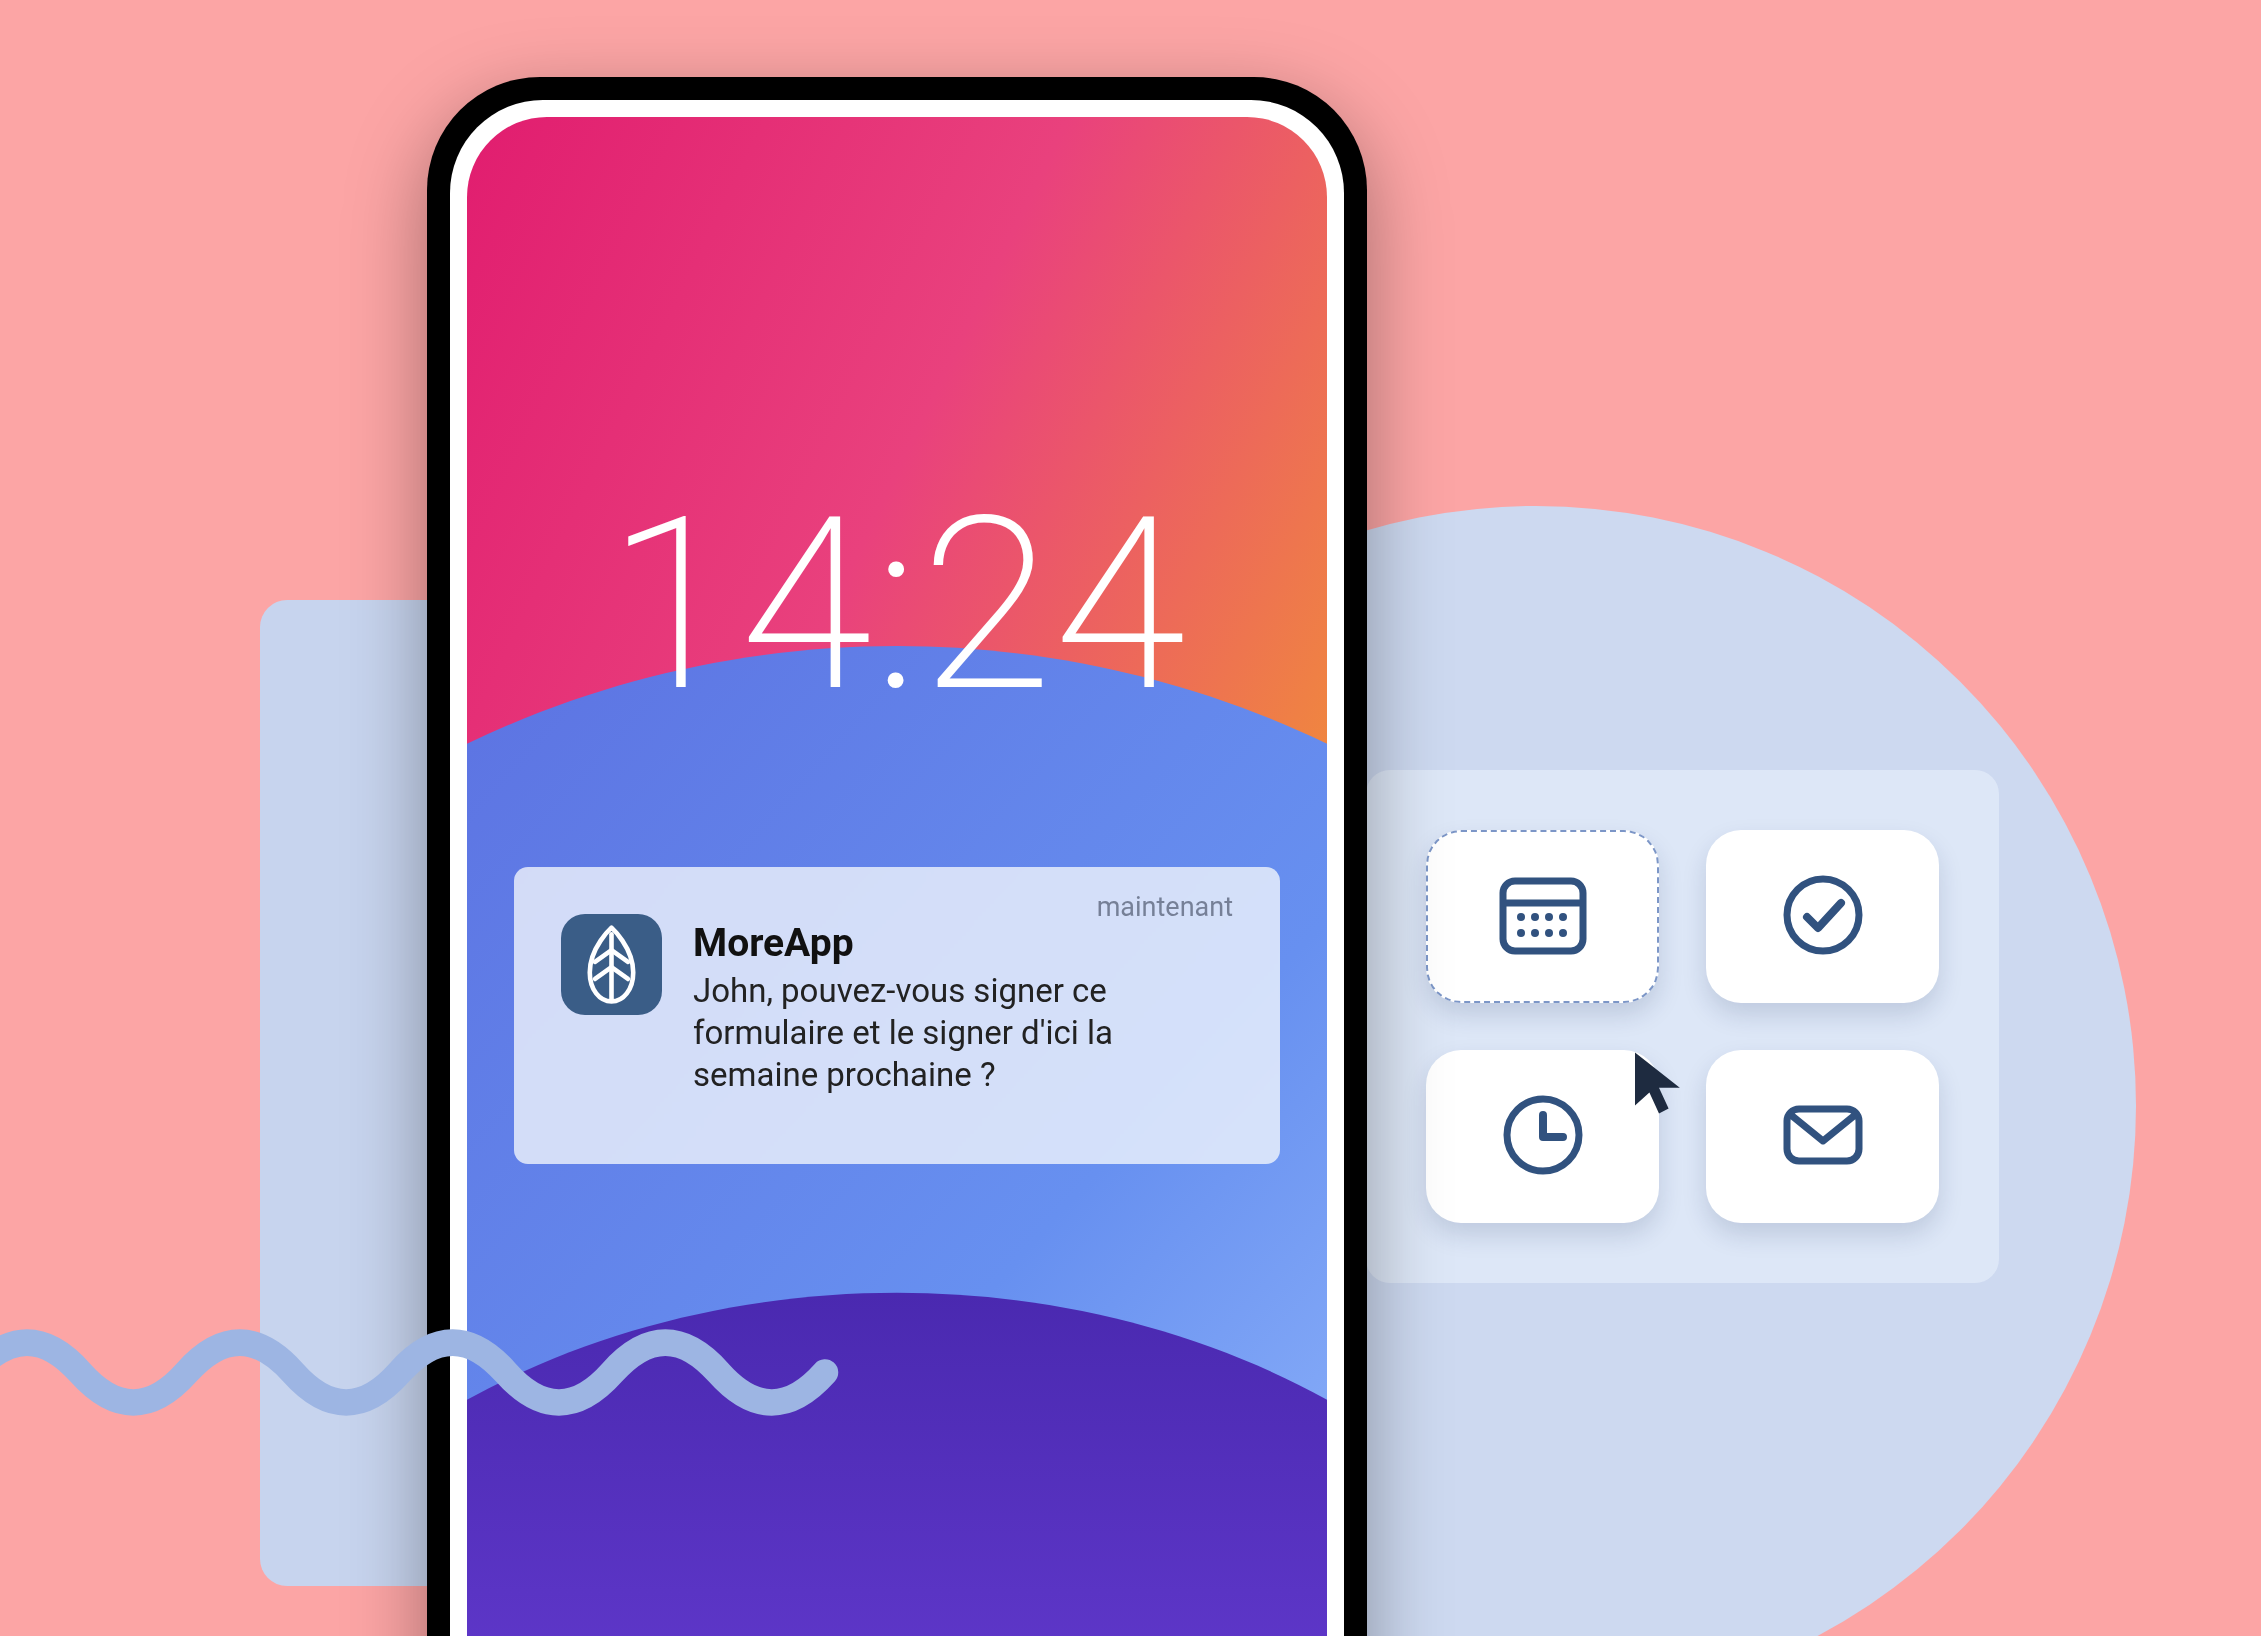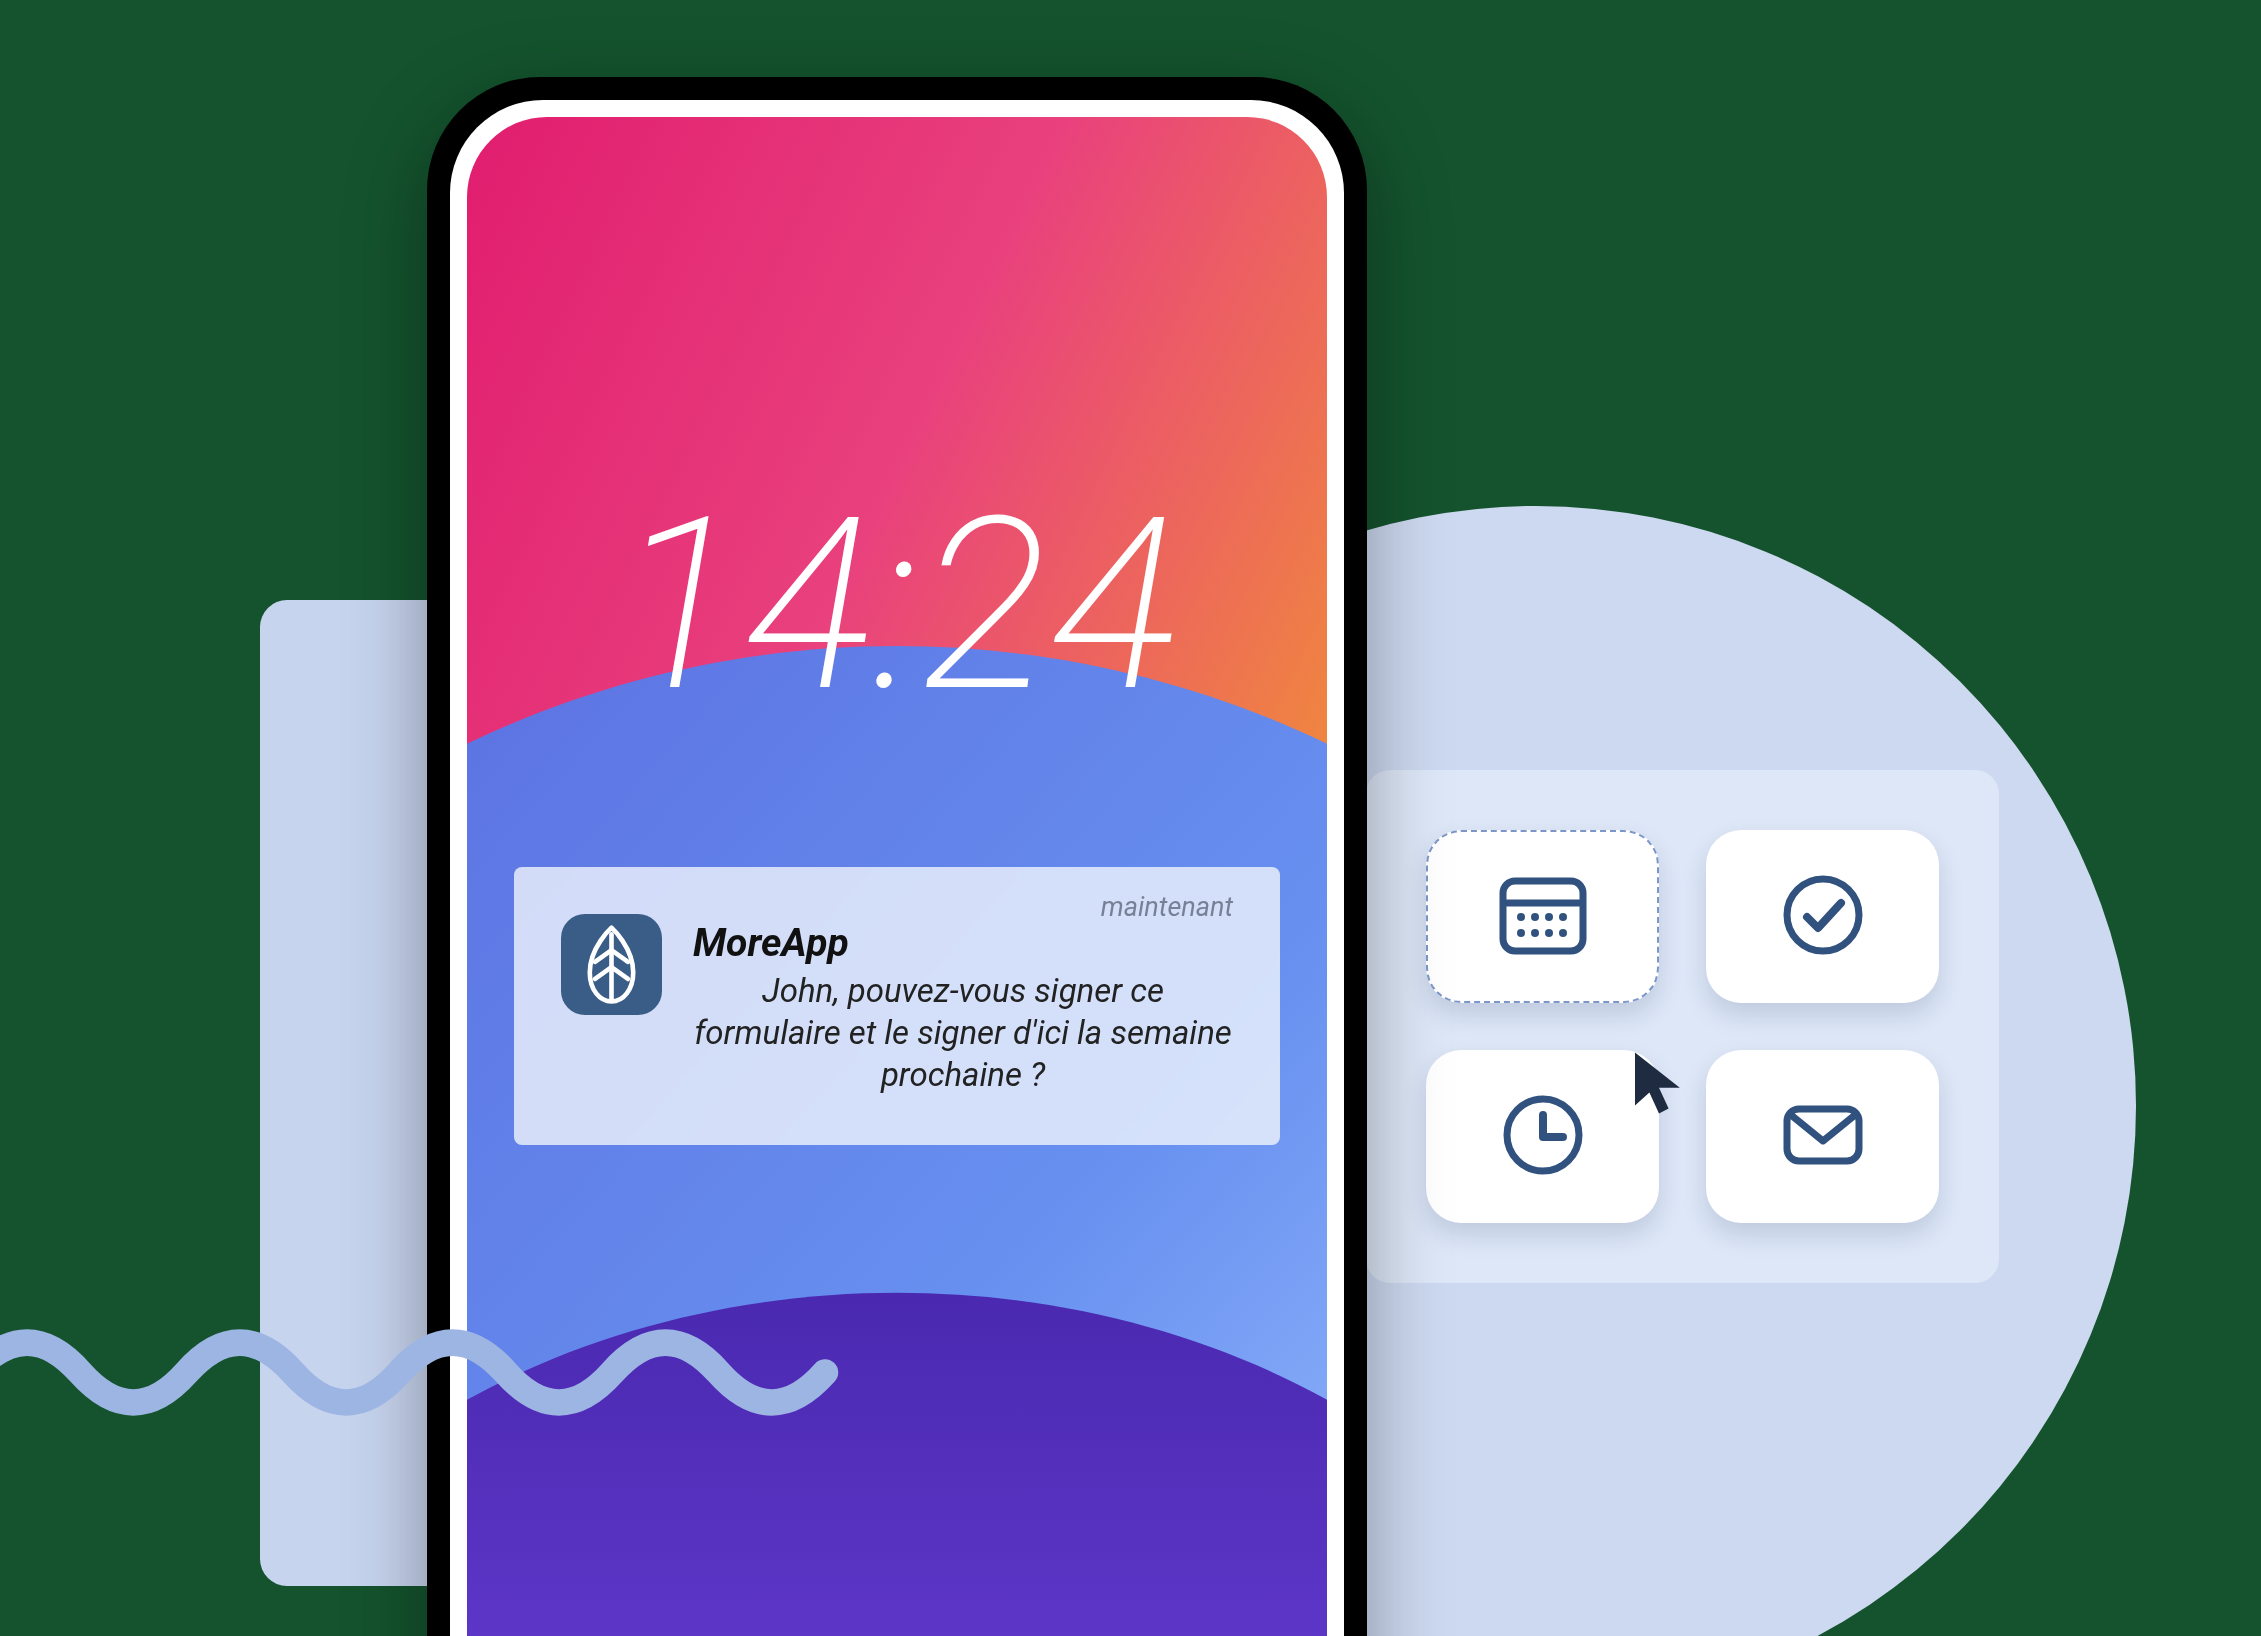--- a/index.html
+++ b/index.html
@@ -7,22 +7,21 @@
     body {
       font-family: -apple-system, BlinkMacSystemFont, "Segoe UI", Roboto, "Helvetica Neue", Arial, sans-serif;
       background:#2f6b47;
       overflow:hidden;
     }
     .stage {
       position:relative;
       width:2261px;
       height:1637px;
       transform-origin:top left;
-      background:#14532d;
-      font-style:italic;
+      background:#fca5a5;
     }
 
     
     .bg-circle {
       position:absolute;
       width:1200px; height:1200px;
       left:936px; top:506px;
       border-radius:50%;
       background:#cdd9f0;
     }
@@ -71,26 +70,25 @@
       font-size:240px;
       font-weight:200;
       letter-spacing:1.3px;
     }
 
     .notification {
       position:absolute;
       top:750px; left:47px; right:47px;
       background:rgba(244,247,253,.78);
       backdrop-filter:blur(1.3px);
-      border-radius:8px;
-      padding:40px 47px 48px 47px;
+      border-radius:14px;
+      padding:40px 47px 67px 47px;
       display:flex;
       gap:31px;
       align-items:flex-start;
-      text-align:center;
     }
     .notif-icon {
       width:101px; height:101px;
       border-radius:24px;
       background:#3a5d87;
       flex:none;
       display:flex; align-items:center; justify-content:center;
       margin-top:6.7px;
     }
     .notif-text { flex:1; min-width:0; }

